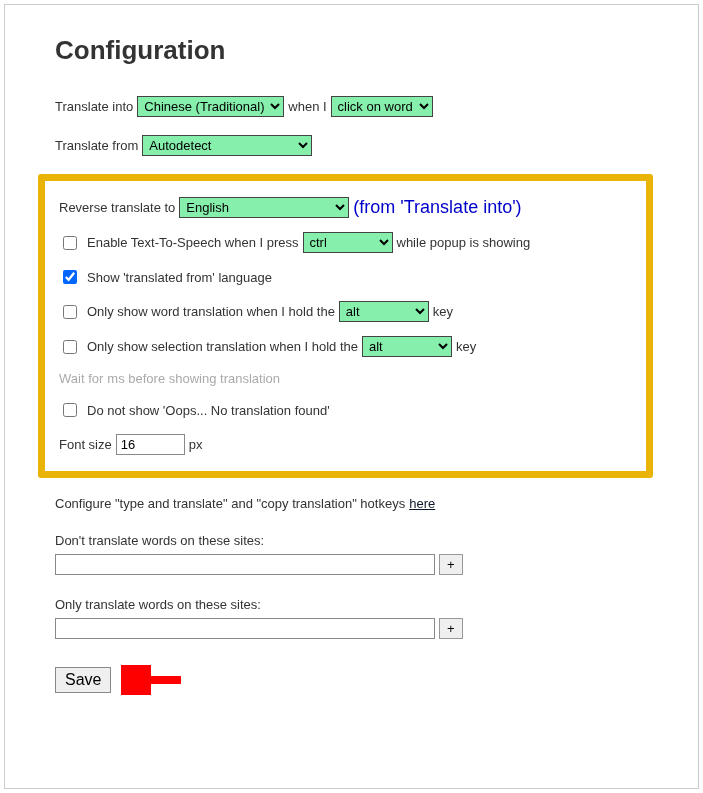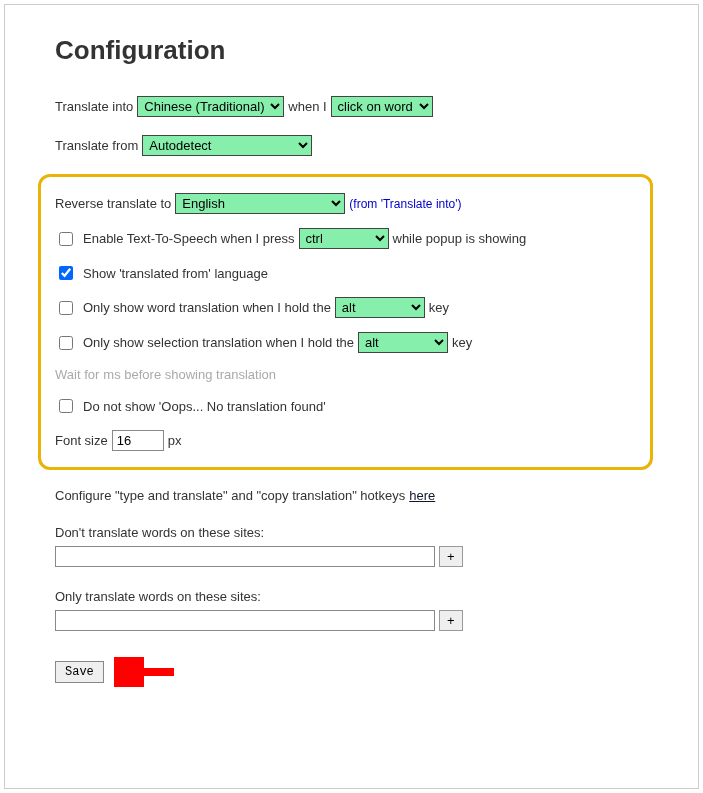--- a/index.html
+++ b/index.html
@@ -26,24 +26,24 @@
       font-weight: bold;
     }
     .row {
       margin: 18px 0;
       display: flex;
       align-items: center;
       flex-wrap: wrap;
       gap: 4px;
     }
     .boxed {
-      border: 3px solid #eab308;
+      border: 7px solid #eab308;
       padding: 12px 14px;
       margin: 10px -17px;
-      border-radius: 12px;
+      border-radius: 3px;
     }
     select {
       font-family: Arial, sans-serif;
       font-size: 13px;
       padding: 0 2px;
       border: 1px solid #444;
       background: #86efac;
       height: 21px;
     }
     input[type="checkbox"] {
@@ -55,46 +55,46 @@
       font-family: Arial, sans-serif;
       font-size: 13px;
       padding: 2px 4px;
       border: 1px solid #888;
       background: #fff;
     }
     .num-input {
       width: 200px;
     }
     .font-input {
-      width: 52px;
+      width: 69px;
     }
     .site-input {
       width: 380px;
       padding: 3px 4px;
     }
     .add-btn {
       font-family: Arial, sans-serif;
       font-size: 13px;
       padding: 2px 7px;
       border: 1px solid #999;
       background: #efefef;
       cursor: pointer;
       margin-left: 4px;
     }
     .save-btn {
-      font-family: Liberation Mono, monospace;
-      font-size: 12px;
+      font-family: Liberation Sans, sans-serif;
+      font-size: 16px;
       padding: 3px 9px;
       border: 1px solid #888;
       background: #efefef;
       cursor: pointer;
     }
     .blue-label {
       color: #0000cc;
-      font-size: 12px;
+      font-size: 18px;
       text-align: center;
     }
     .link {
       color: #0f172a;
       text-decoration: underline;
       cursor: pointer;
     }
     .label-line {
       margin-bottom: 6px;
       margin-top: 22px;

